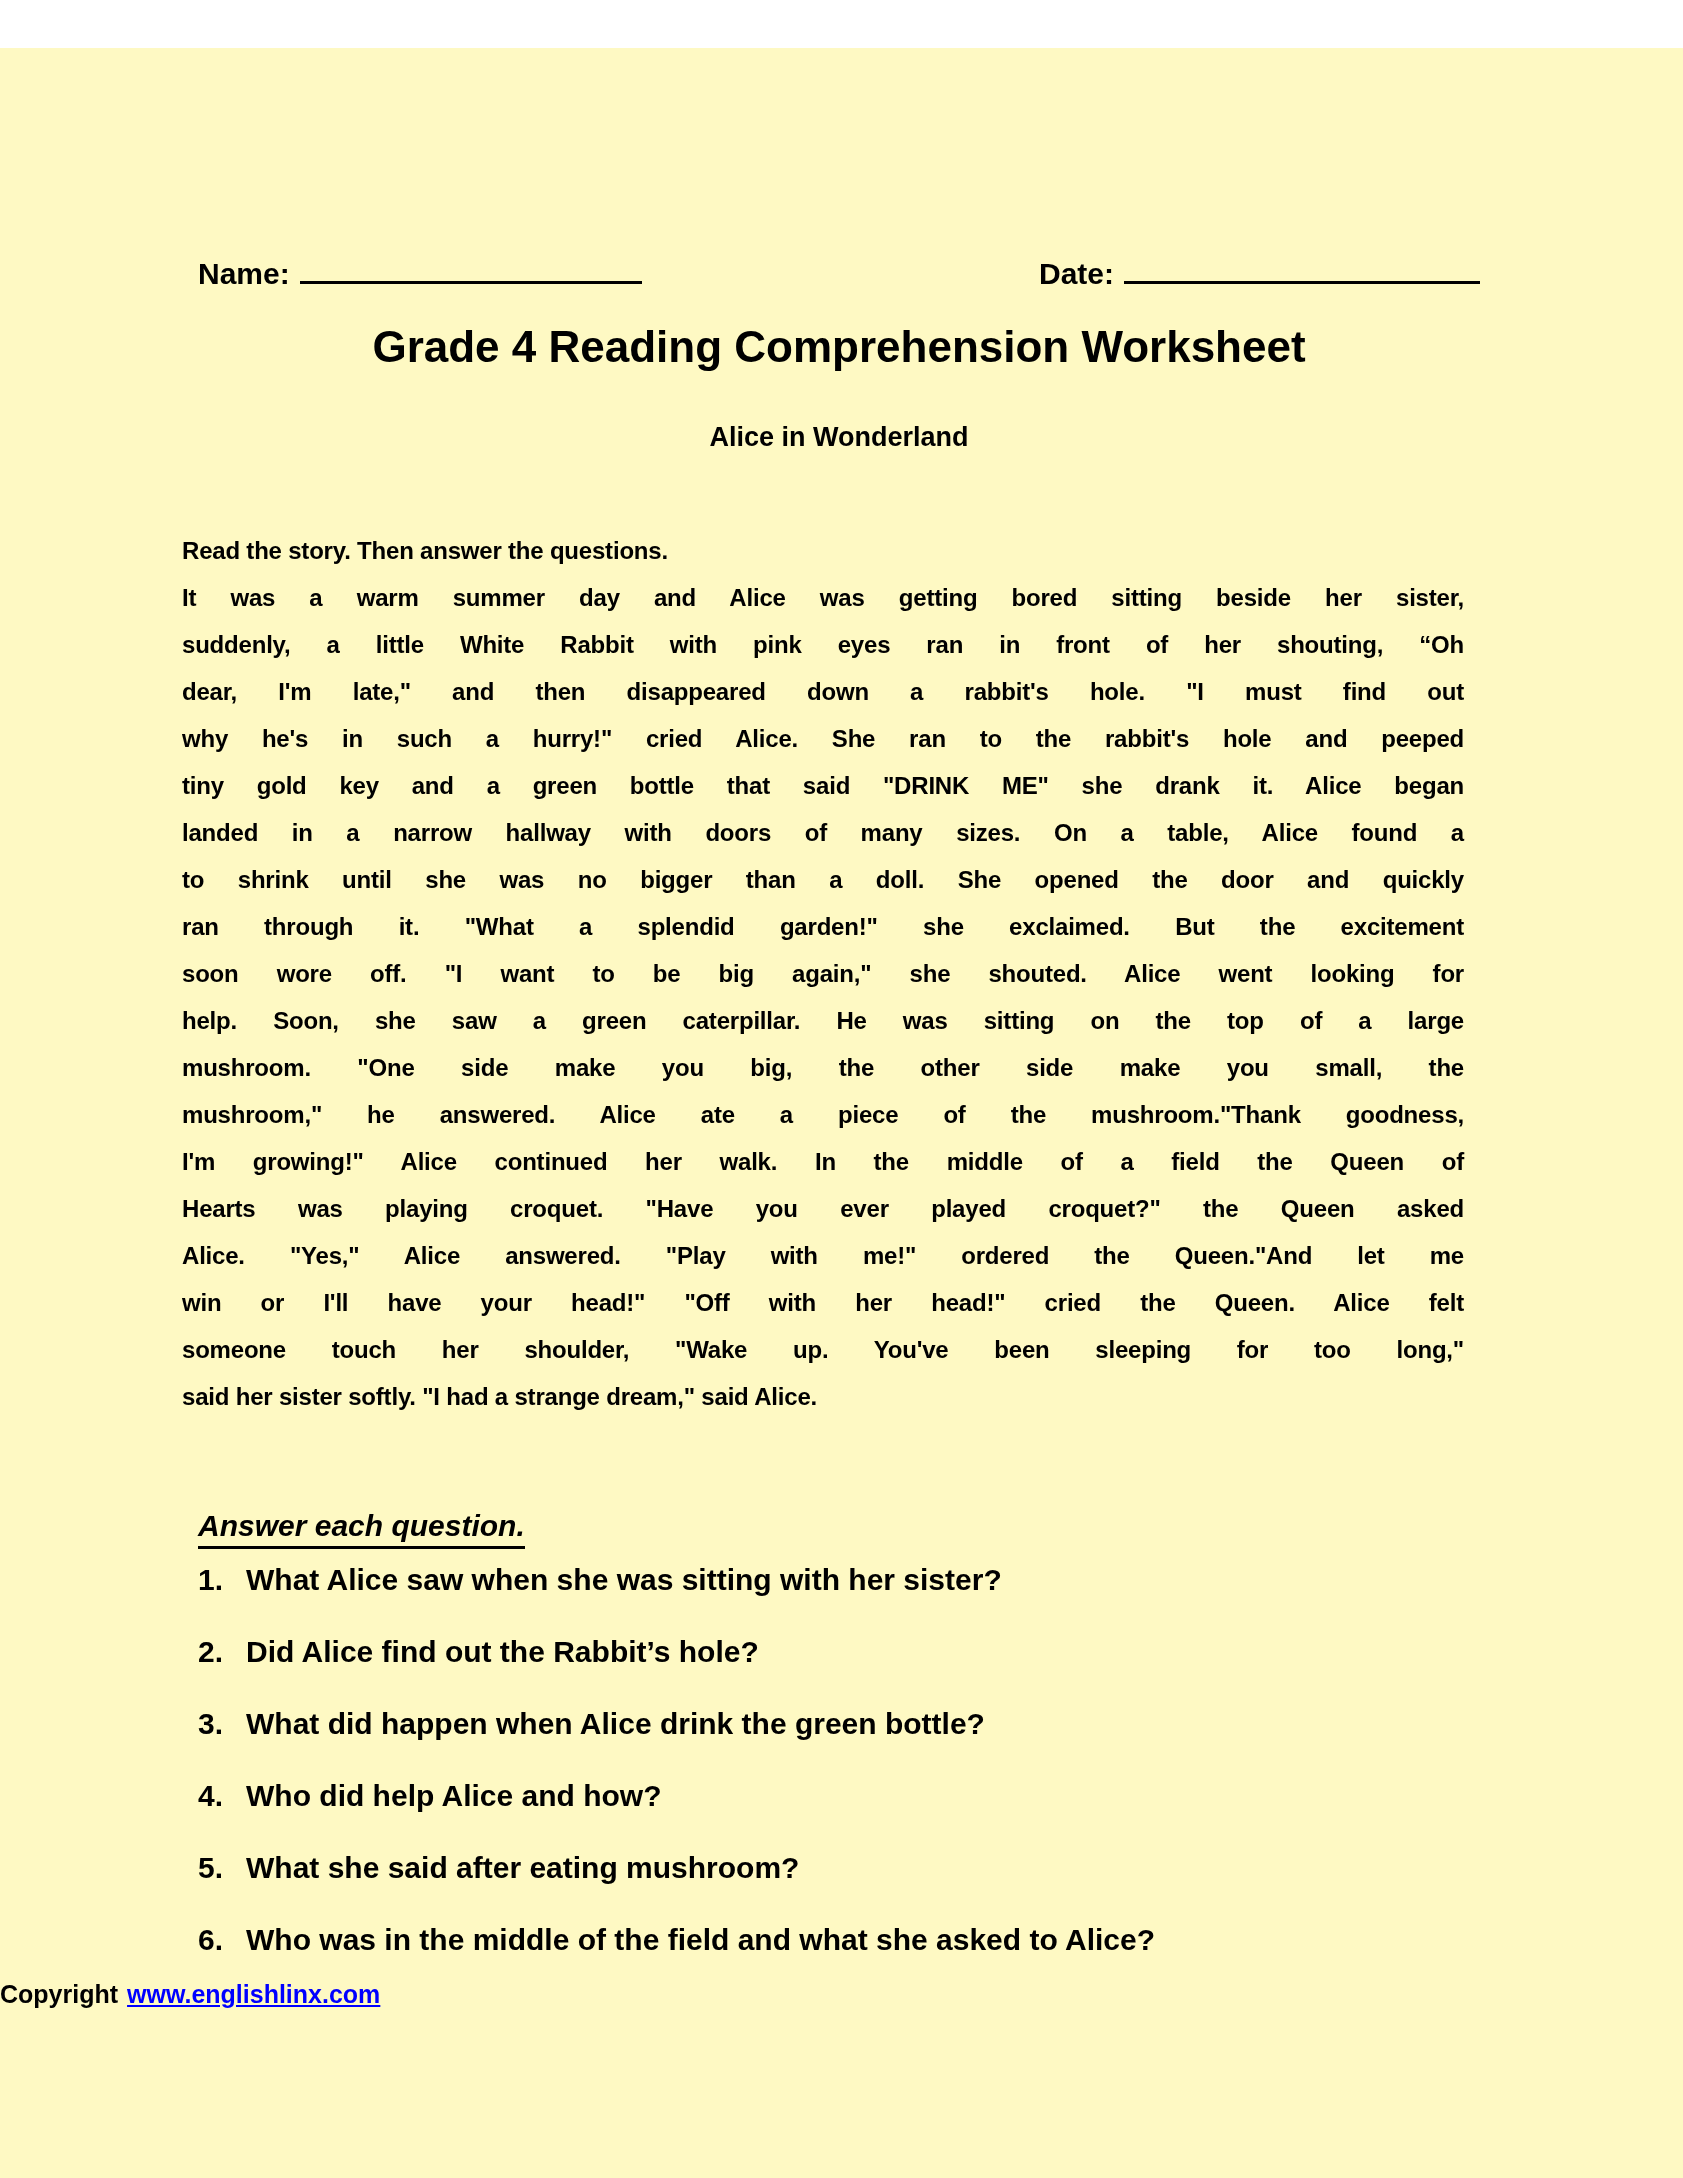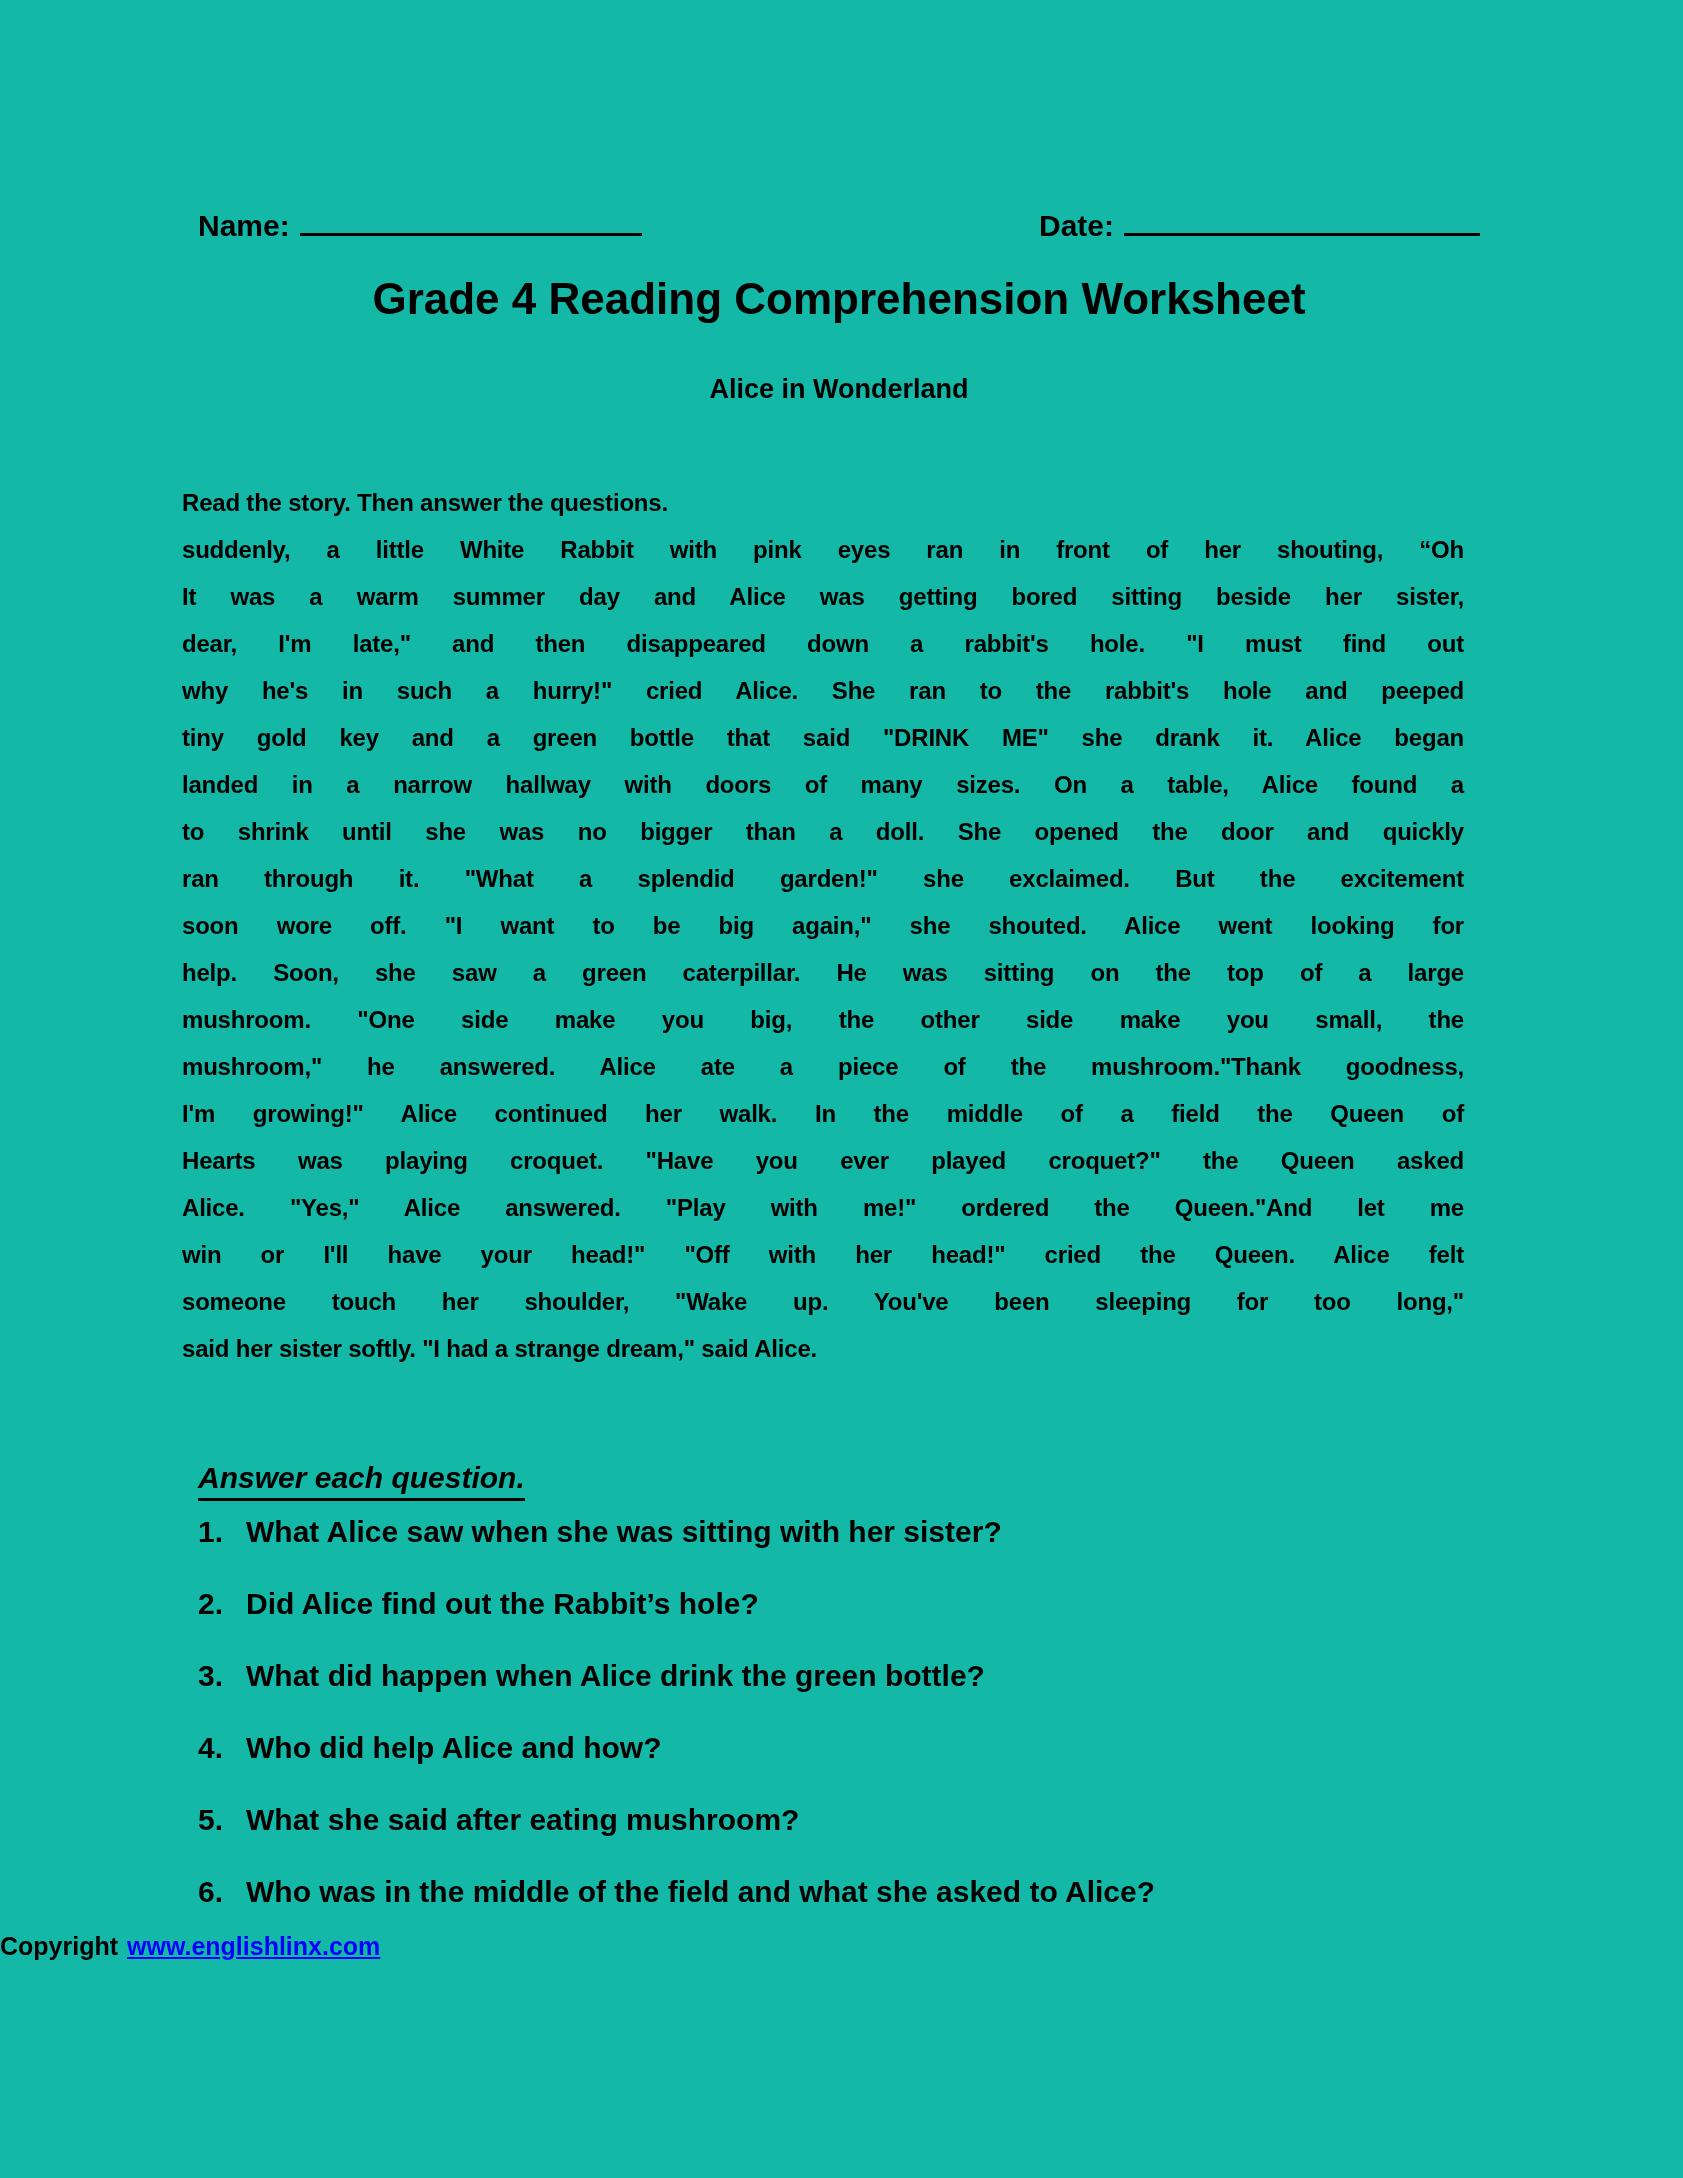--- a/index.html
+++ b/index.html
@@ -12,21 +12,22 @@
     height: 2178px;
     position: relative;
     font-family: "Liberation Sans", "DejaVu Sans", sans-serif;
     font-weight: 700;
     color: #000000;
     overflow: hidden;
   }
   .page {
     position: absolute;
     inset: 0;
-    background: #14b8a6;
+    background: #fef9c3;
+    margin-top: 48px;
   }
   
   .header-row {
     position: absolute;
     top: 204px;
     left: 198px;
     width: 1282px;
     display: flex;
     justify-content: space-between;
     font-size: 30px;
@@ -147,22 +148,22 @@
       <span class="blank-line date-line"></span>
     </div>
   </div>
 
   <h1 class="title">Grade 4 Reading Comprehension Worksheet</h1>
   <h2 class="subtitle">Alice in Wonderland</h2>
 
   <div class="story-block">
     <div class="instructions">Read the story. Then answer the questions.</div>
     <div>
+        <div class="story-line">It was a warm summer day and Alice was getting bored sitting beside her sister,</div>
         <div class="story-line">suddenly, a little White Rabbit with pink eyes ran in front of her shouting, “Oh</div>
-        <div class="story-line">It was a warm summer day and Alice was getting bored sitting beside her sister,</div>
         <div class="story-line">dear, I'm late,"  and then disappeared down a rabbit's hole. "I must find out</div>
         <div class="story-line">why he's in such a hurry!" cried Alice. She ran to the rabbit's hole and peeped</div>
         <div class="story-line">tiny gold key and a green bottle that said "DRINK ME" she drank it. Alice began</div>
         <div class="story-line">landed in a narrow hallway with doors of many sizes. On a table, Alice found a</div>
         <div class="story-line">to shrink until she was no bigger than a doll. She opened the door and quickly</div>
         <div class="story-line">ran through it. "What a splendid garden!" she exclaimed.  But the excitement</div>
         <div class="story-line">soon wore off. "I want to be big again," she shouted. Alice went looking for</div>
         <div class="story-line">help. Soon, she saw a green caterpillar. He was sitting on the top of a large</div>
         <div class="story-line">mushroom. "One side make you big, the other side make you small, the</div>
         <div class="story-line">mushroom," he answered. Alice ate a piece of the mushroom."Thank goodness,</div>

